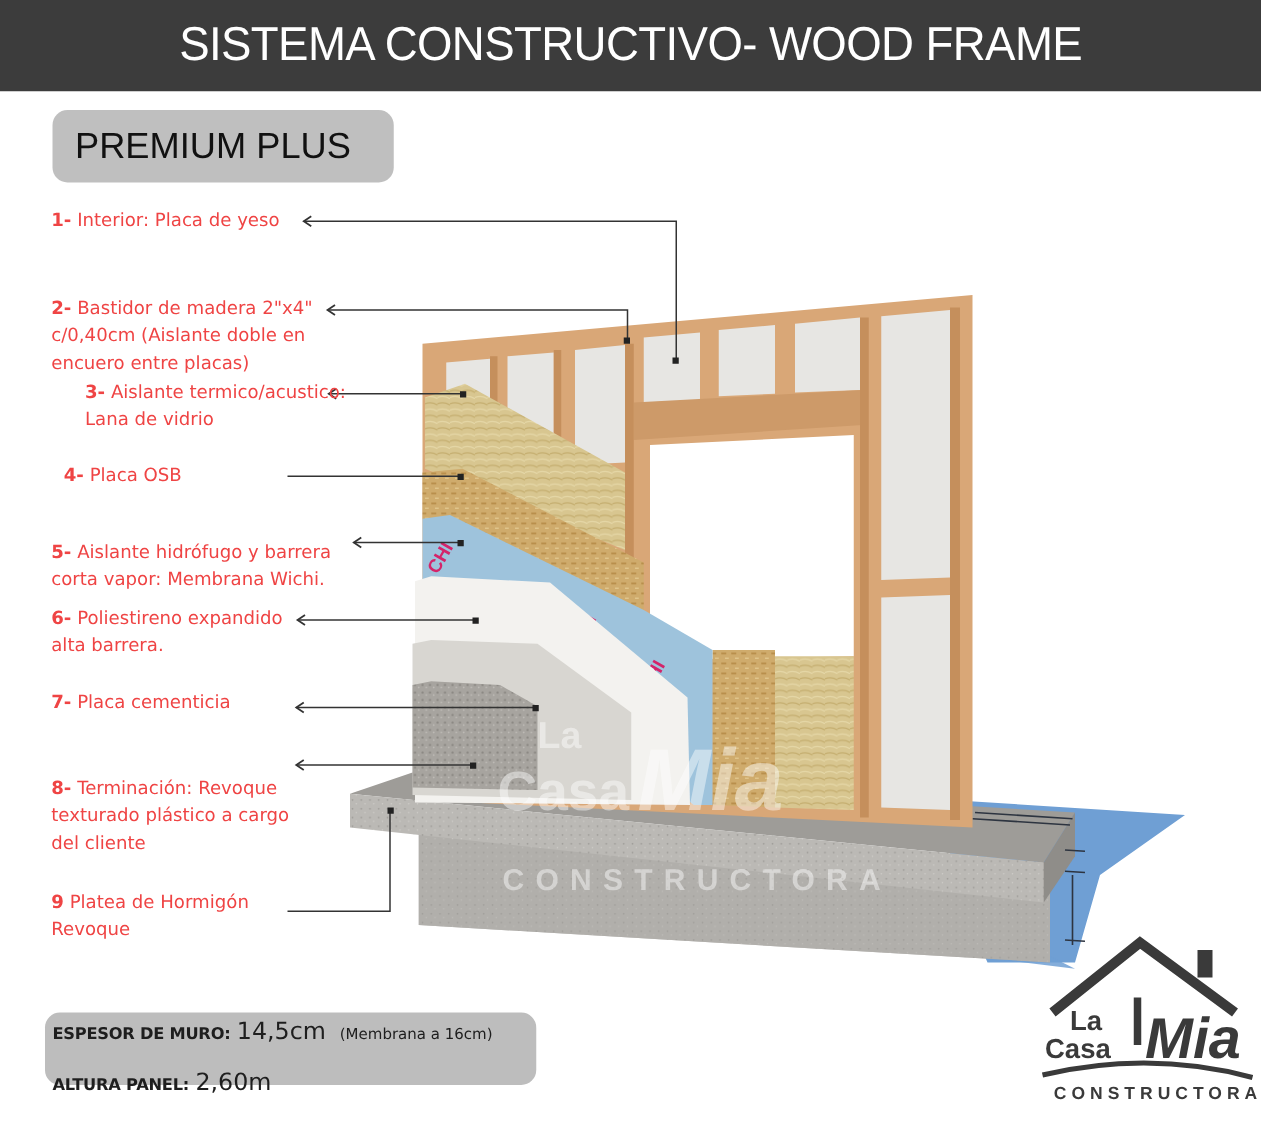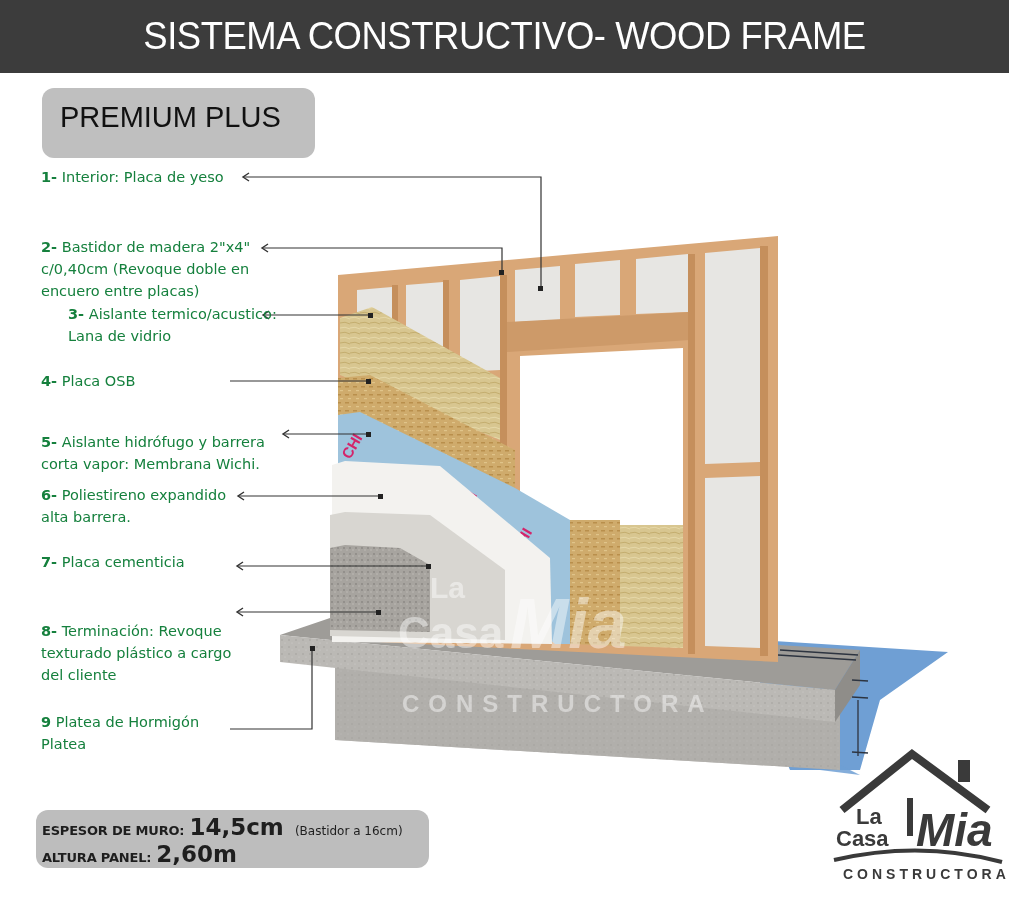--- a/index.html
+++ b/index.html
@@ -3,33 +3,33 @@
 <meta charset="utf-8">
 <style>
   * { margin:0; padding:0; box-sizing:border-box; }
   html, body { width:1009px; height:903px; background:#ffffff; overflow:hidden; }
   body { position:relative; font-family:"DejaVu Sans", "Liberation Sans", sans-serif; color:#2a2a2a; }
 
   .header-bar { position:absolute; left:0; top:0; width:1009px; height:73px; background:#3c3c3c; }
   .header-title { position:absolute; left:0; top:0; width:1009px; height:73px; line-height:73px; text-align:center;
     color:#ffffff; font-family:"Liberation Sans", sans-serif; font-size:38px; letter-spacing:-0.5px; transform:scaleX(0.96); }
 
-  .badge { position:absolute; left:42px; top:88px; width:273px; height:70px; background:#bfbfbf; border-radius:12px; }
+  .badge { position:absolute; left:42px; top:88px; width:273px; height:58px; background:#bfbfbf; border-radius:12px; }
   .badge span { position:absolute; left:18px; top:0; line-height:58px; font-family:"Liberation Sans", sans-serif; font-size:29px; color:#111; }
 
-  .label { position:absolute; font-family:"DejaVu Sans", sans-serif; font-size:14.5px; line-height:22px; color:#15803d; white-space:nowrap; }
+  .label { position:absolute; font-family:"DejaVu Sans", sans-serif; font-size:14.5px; line-height:22px; color:#ef4444; white-space:nowrap; }
   .label b { font-weight:bold; }
 
   .illustration { position:absolute; left:230px; top:150px; width:760px; height:650px; }
 
   .specs { position:absolute; left:36px; top:810px; width:393px; height:58px; background:#bdbdbd; border-radius:12px; }
   .specs .row { position:absolute; left:6px; font-family:"DejaVu Sans", sans-serif; color:#1e1e1e; white-space:nowrap; }
-  .specs .r1 { top:4px; } .specs .r2 { top:31px; }
+  .specs .r1 { top:4px; } .specs .r2 { top:45px; }
   .specs .k { font-size:13px; font-weight:bold; letter-spacing:-0.2px; }
-  .specs .v { font-size:23px; font-weight:bold; }
+  .specs .v { font-size:19px; font-weight:normal; }
   .specs .n { font-size:12px; margin-left:6px; }
 
   .logo { position:absolute; left:830px; top:748px; width:175px; height:140px; }
   .logo-constructora { position:absolute; left:843px; top:866px; font-family:"Liberation Sans", sans-serif; font-weight:bold; font-size:14px; letter-spacing:4px; color:#3a3a3a; }
 </style>
 </head>
 <body>
 
 <div class="header-bar"></div>
 <div class="header-title">SISTEMA CONSTRUCTIVO- WOOD FRAME</div>
@@ -171,56 +171,56 @@
     <polyline points="243,608 237,612 243,616"></polyline>
     <polyline points="228,725 222,729 228,733"></polyline>
   </g>
 </svg>
 
 <div class="label" style="left:41px; top:166px;">
   <b>1-</b> <span>Interior: Placa de yeso</span>
 </div>
 <div class="label" style="left:41px; top:236px;">
   <b>2-</b> <span>Bastidor de madera 2"x4"</span><br>
-  <span>c/0,40cm (Revoque doble en</span><br>
+  <span>c/0,40cm (Aislante doble en</span><br>
   <span>encuero entre placas)</span>
 </div>
 <div class="label" style="left:41px; top:303px;margin-left:27px;">
   <b>3-</b> <span>Aislante termico/acustico:</span><br>
   <span>Lana de vidrio</span>
 </div>
-<div class="label" style="left:41px; top:370px;text-align:center;">
+<div class="label" style="left:51px; top:370px;text-align:center;">
   <b>4-</b> <span>Placa OSB</span>
 </div>
 <div class="label" style="left:41px; top:431px;">
   <b>5-</b> <span>Aislante hidrófugo y barrera</span><br>
   <span>corta vapor: Membrana Wichi.</span>
 </div>
 <div class="label" style="left:41px; top:484px;">
   <b>6-</b> <span>Poliestireno expandido</span><br>
   <span> alta barrera.</span>
 </div>
 <div class="label" style="left:41px; top:551px;">
   <b>7-</b> <span>Placa cementicia</span>
 </div>
 <div class="label" style="left:41px; top:620px;">
   <b>8-</b> <span>Terminación: Revoque</span><br>
   <span>texturado plástico a cargo</span><br>
   <span>del cliente</span>
 </div>
 <div class="label" style="left:41px; top:711px;">
   <b>9</b> <span>Platea de Hormigón</span><br>
-  <span>Platea</span>
+  <span>Revoque</span>
 </div>
 
 <div class="specs">
   <div class="row r1">
     <span class="k">ESPESOR DE MURO:</span>
     <span class="v">14,5cm</span>
-    <span class="n">(Bastidor a 16cm)</span>
+    <span class="n">(Membrana a 16cm)</span>
   </div>
   <div class="row r2">
     <span class="k">ALTURA PANEL:</span>
     <span class="v">2,60m</span>
   </div>
 </div>
 
 <svg class="logo" viewBox="0 0 175 140" width="175" height="140">
   <g fill="none" stroke="#3a3a3a" stroke-width="8" stroke-linejoin="miter">
     <polyline points="12,62 82,6 158,62"></polyline>

